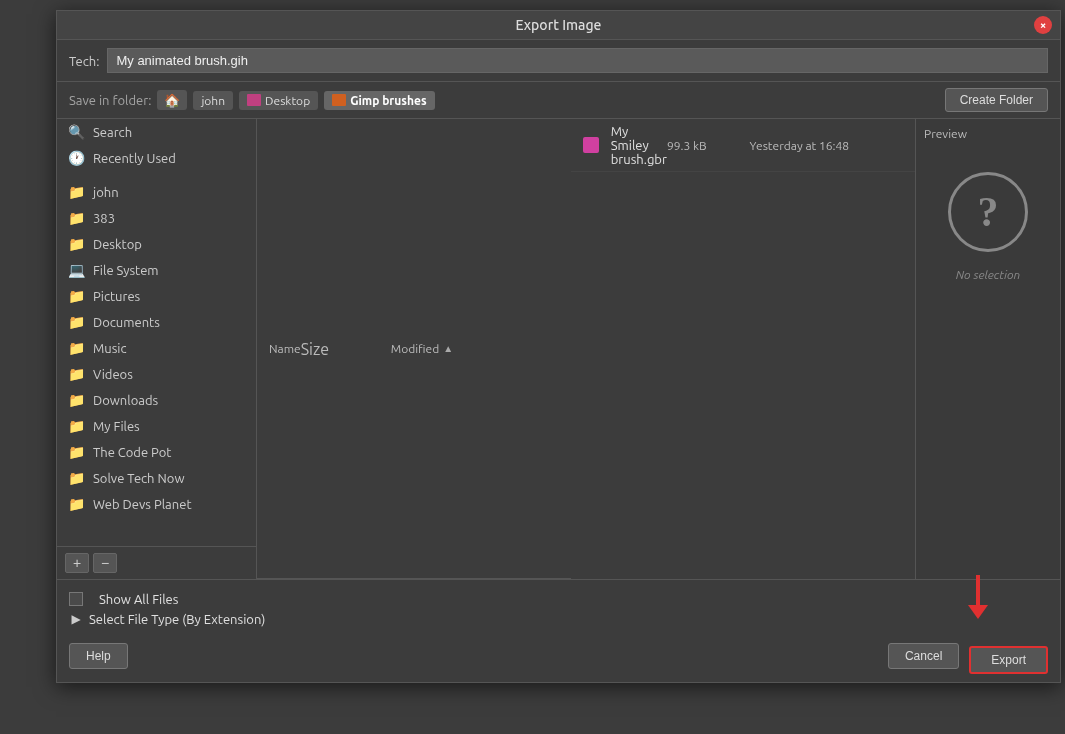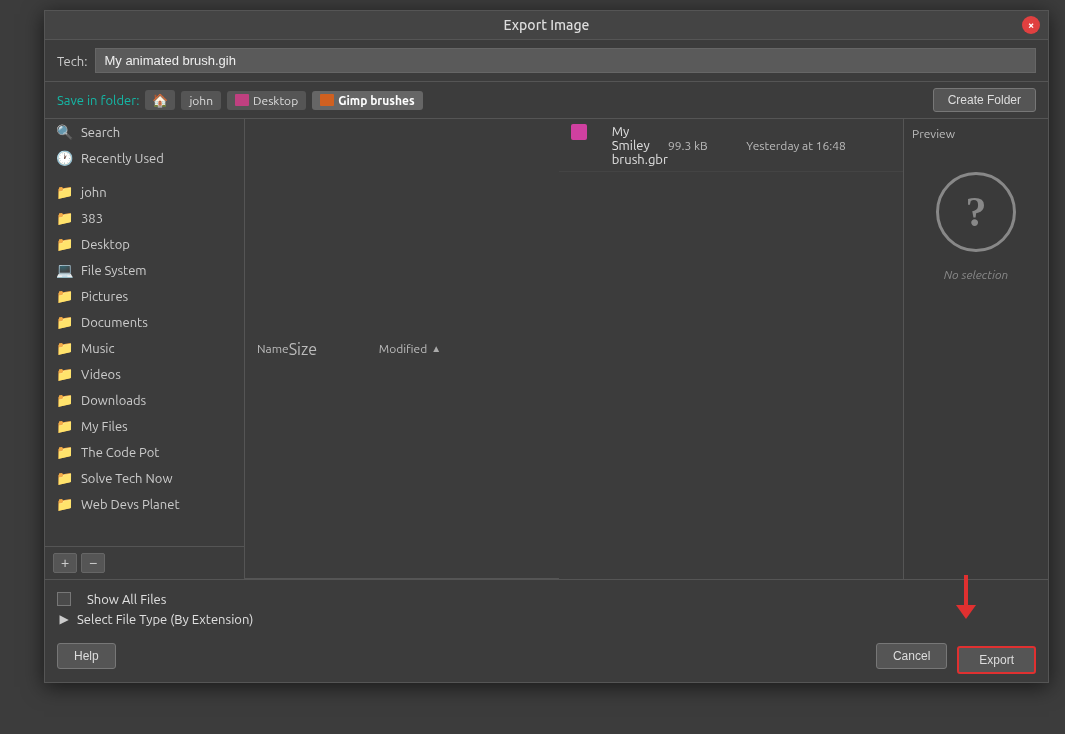--- a/index.html
+++ b/index.html
@@ -18,21 +18,21 @@
     .gimp-bg {
       position: absolute;
       inset: 0;
       background: #3c3c3c;
     }
 
     
     .dialog {
       position: absolute;
       top: 10px;
-      left: 44px;
+      left: 56px;
       width: 1005px;
       background: #3c3c3c;
       border: 1px solid #555;
       box-shadow: 0 4px 20px rgba(0,0,0,0.6);
       display: flex;
       flex-direction: column;
     }
 
     
     .title-bar {
@@ -91,21 +91,21 @@
 
     
     .folder-row {
       display: flex;
       align-items: center;
       padding: 6px 12px;
       gap: 6px;
       border-bottom: 1px solid #555;
     }
     .folder-label {
-      color: #14b8a6;
+      color: #a3a3a3;
       white-space: nowrap;
     }
     .breadcrumb-item {
       display: inline-flex;
       align-items: center;
       gap: 4px;
       padding: 3px 8px;
       background: #555;
       border-radius: 3px;
       cursor: pointer;
@@ -210,22 +210,22 @@
       display: flex;
       align-items: center;
       padding: 5px 0;
       cursor: pointer;
       border-bottom: 1px solid #444;
     }
     .file-cell-name {
       flex: 1;
       padding-left: 12px;
       display: flex;
-      align-items: flex-start;
-      gap: 25px;
+      align-items: center;
+      gap: 12px;
     }
     .file-thumb {
       width: 16px; height: 16px;
       background: #d040a0;
       border-radius: 2px;
       flex-shrink: 0;
     }
     .file-cell-size { width: 90px; color: #bbb; font-size: 12px; }
     .file-cell-modified { width: 180px; color: #bbb; font-size: 12px; }
 

